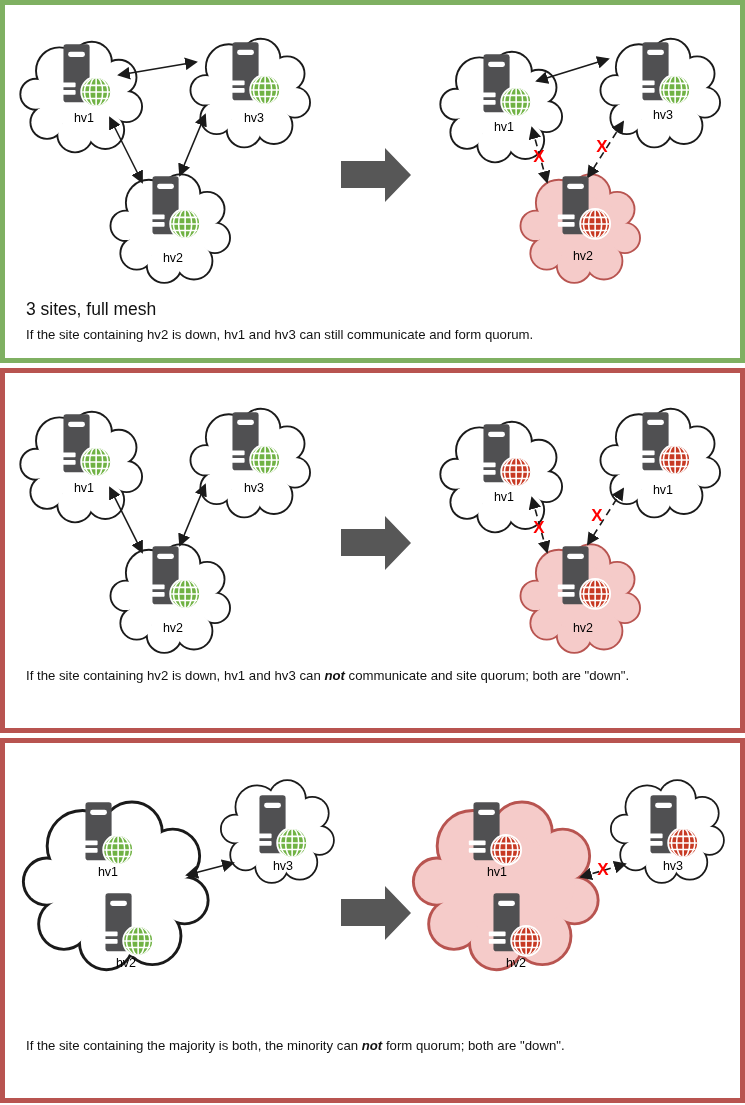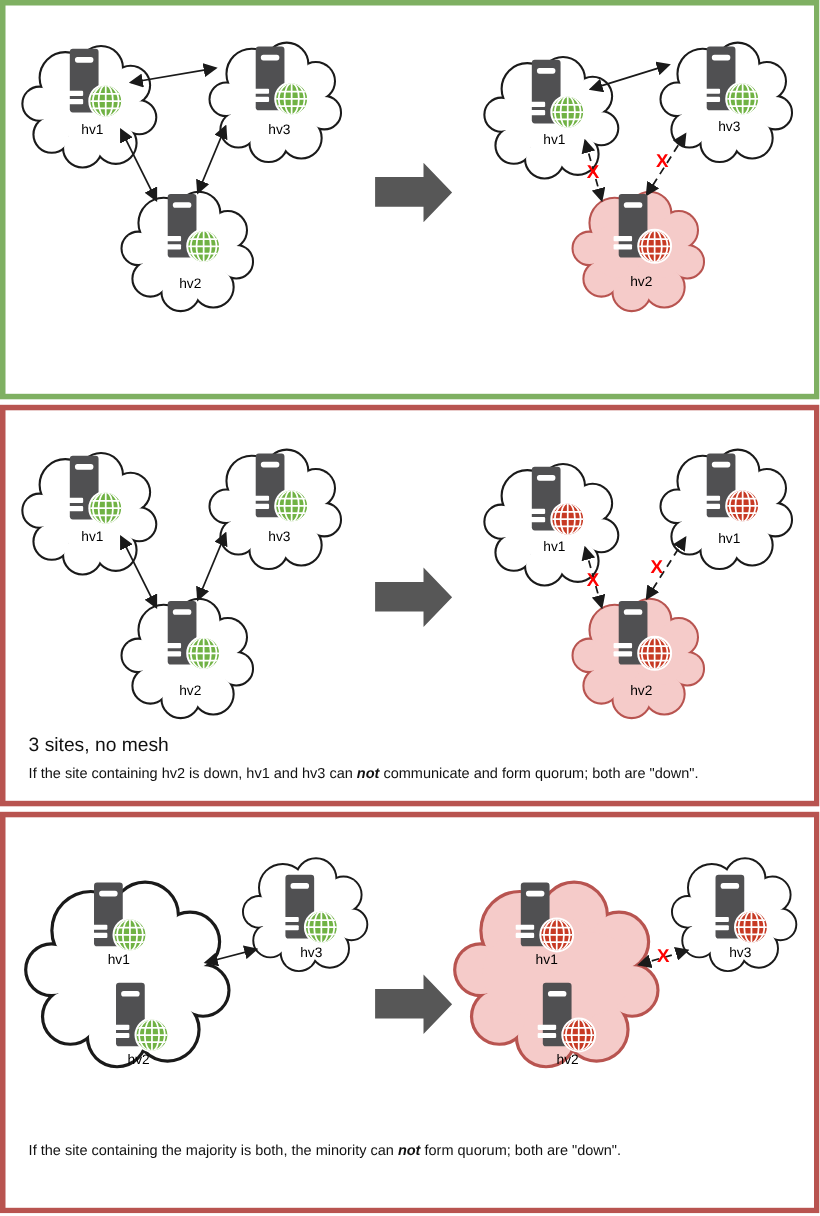--- a/index.html
+++ b/index.html
@@ -105,20 +105,24 @@
     <line class="link broken" x1="618" y1="117" x2="583" y2="172" marker-start="url(#arr)" marker-end="url(#arr)"></line>
     <use href="#server" class="server up" x="471" y="49" width="56" height="66"></use>
     <use href="#server" class="server up" x="630" y="37" width="56" height="66"></use>
     <use href="#server" class="server down" x="550" y="171" width="56" height="66"></use>
     <text class="node-label" x="499" y="126">hv1</text>
     <text class="node-label" x="658" y="114">hv3</text>
     <text class="node-label" x="578" y="255">hv2</text>
     <text class="x-mark" x="534" y="157">X</text>
     <text class="x-mark" x="597" y="147">X</text>
   </svg>
+  <div class="caption">
+    <h2>3 sites, full mesh</h2>
+    <p><span>If the site containing hv2 is down, hv1 and hv3 can still communicate and form quorum.</span><span class="em"></span><span></span></p>
+  </div>
 </section>
 
 <section class="panel fail">
   <svg class="diagram" viewBox="0 0 735 292" width="735" height="292">
 
     <use href="#cloud" class="cloud up" x="23" y="35" width="112" height="117"></use>
     <use href="#cloud" class="cloud up" x="193" y="32" width="110" height="115"></use>
     <use href="#cloud" class="cloud up" x="113" y="165" width="110" height="120"></use>
     <line class="link" x1="105" y1="115" x2="137" y2="179" marker-start="url(#arr)" marker-end="url(#arr)"></line>
     <line class="link" x1="200" y1="112" x2="175" y2="172" marker-start="url(#arr)" marker-end="url(#arr)"></line>
@@ -138,22 +142,21 @@
     <use href="#server" class="server down" x="471" y="51" width="56" height="66"></use>
     <use href="#server" class="server down" x="630" y="39" width="56" height="66"></use>
     <use href="#server" class="server down" x="550" y="173" width="56" height="66"></use>
     <text class="node-label" x="499" y="128">hv1</text>
     <text class="node-label" x="658" y="121">hv1</text>
     <text class="node-label" x="578" y="259">hv2</text>
     <text class="x-mark" x="534" y="160">X</text>
     <text class="x-mark" x="592" y="148">X</text>
   </svg>
   <div class="caption">
-    <h2>3 sites, no mesh</h2>
-    <p><span>If the site containing hv2 is down, hv1 and hv3 can </span><span class="em">not</span><span> communicate and form quorum; both are "down".</span></p>
+    <p><span>If the site containing hv2 is down, hv1 and hv3 can </span><span class="em">not</span><span> communicate and site quorum; both are "down".</span></p>
   </div>
 </section>
 
 <section class="panel fail">
   <svg class="diagram" viewBox="0 0 735 292" width="735" height="292">
 
     <use href="#cloud" class="cloud up" x="30" y="29" width="170" height="226"></use>
     <use href="#cloud" class="cloud up" x="223" y="32" width="104" height="112"></use>
     <line class="link" x1="182" y1="132" x2="228" y2="120" marker-start="url(#arr)" marker-end="url(#arr)"></line>
     <use href="#server" class="server up" x="73" y="59" width="56" height="66"></use>

